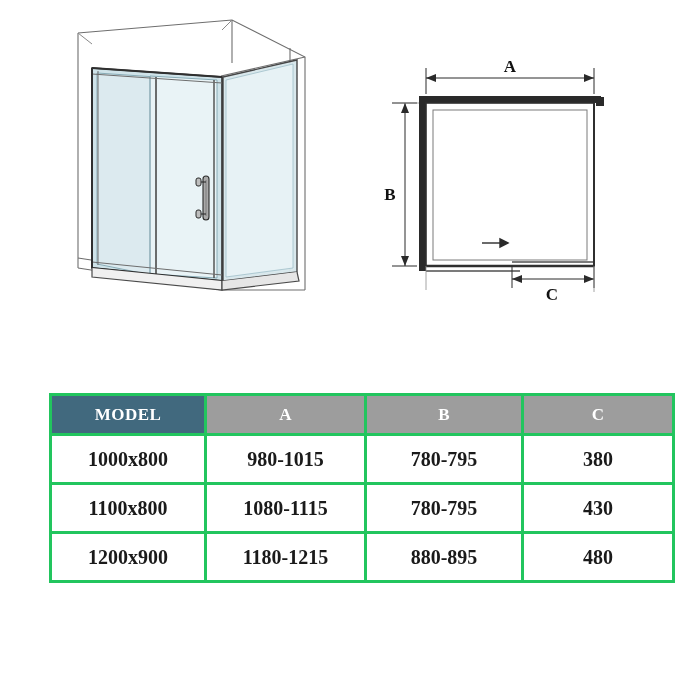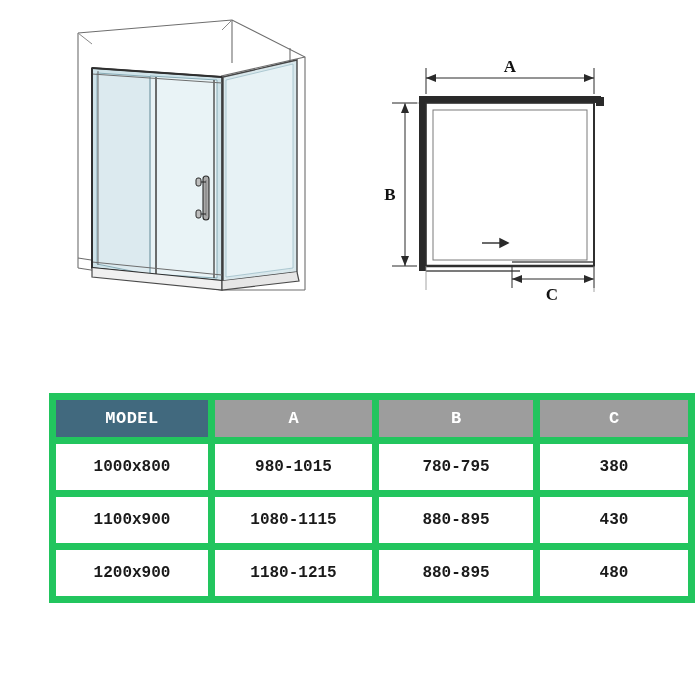--- a/index.html
+++ b/index.html
@@ -32,42 +32,42 @@
   
   .spec-table {
     position: absolute;
     left: 49px;
     top: 393px;
     width: 603px;
     border-collapse: collapse;
     table-layout: fixed;
   }
   .spec-table th, .spec-table td {
-    border: 7px solid #22c55e;
+    border: 3px solid #22c55e;
     text-align: center;
-    font-family: Liberation Mono, monospace;
+    font-family: Liberation Serif, serif;
   }
   .spec-table thead th {
     height: 35px;
     font-size: 17px;
     font-weight: bold;
     color: #ffffff;
   }
   .th-model {
     background: #41697e;
     letter-spacing: 0.5px;
   }
   .th-dim {
     background: #9d9d9d;
     font-weight: normal;
     font-size: 16px;
   }
   .spec-table tbody td {
     height: 44px;
-    font-size: 16px;
+    font-size: 20px;
     font-weight: bold;
     color: #1a1a1a;
     background: #ffffff;
   }
   .col-model { width: 150px; }
   .col-a { width: 155px; }
   .col-b { width: 152px; }
   .col-c { width: 146px; }
   
   .dim-label {
@@ -204,23 +204,23 @@
       </tr>
     </thead>
     <tbody>
       <tr>
         <td>1000x800</td>
         <td>980-1015</td>
         <td>780-795</td>
         <td>380</td>
       </tr>
       <tr>
-        <td>1100x900</td>
+        <td>1100x800</td>
         <td>1080-1115</td>
-        <td>880-895</td>
+        <td>780-795</td>
         <td>430</td>
       </tr>
       <tr>
         <td>1200x900</td>
         <td>1180-1215</td>
         <td>880-895</td>
         <td>480</td>
       </tr>
     </tbody>
   </table>

